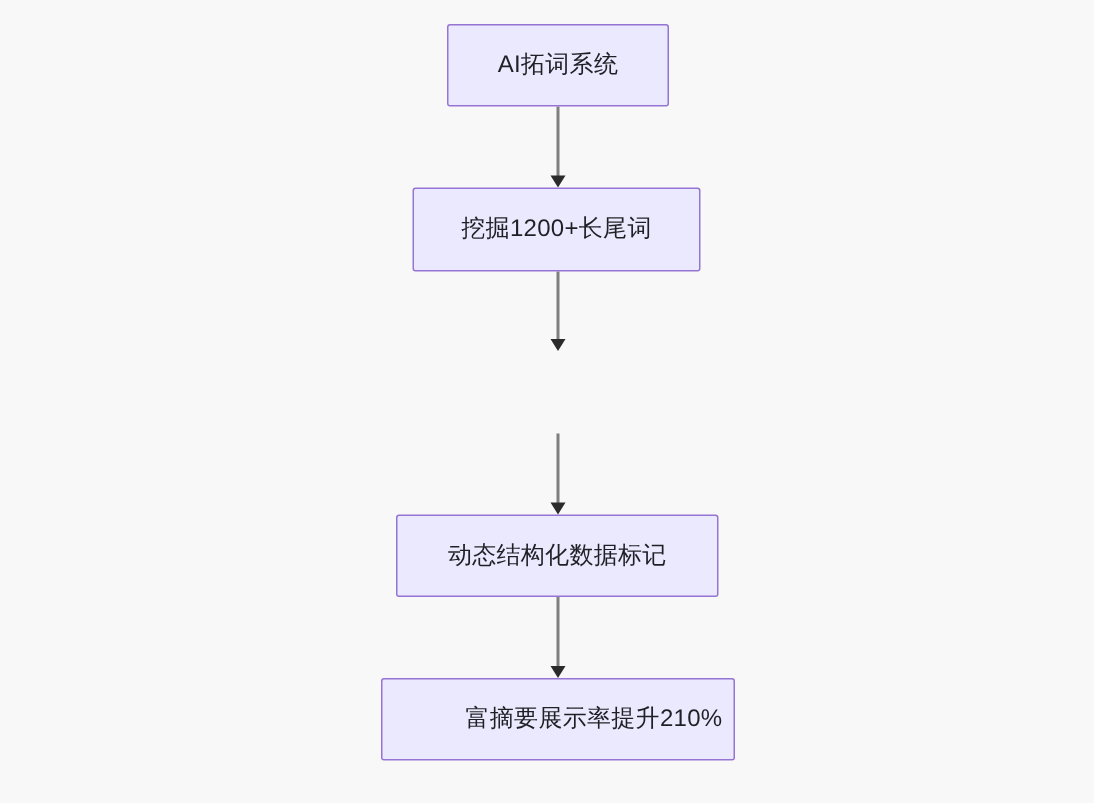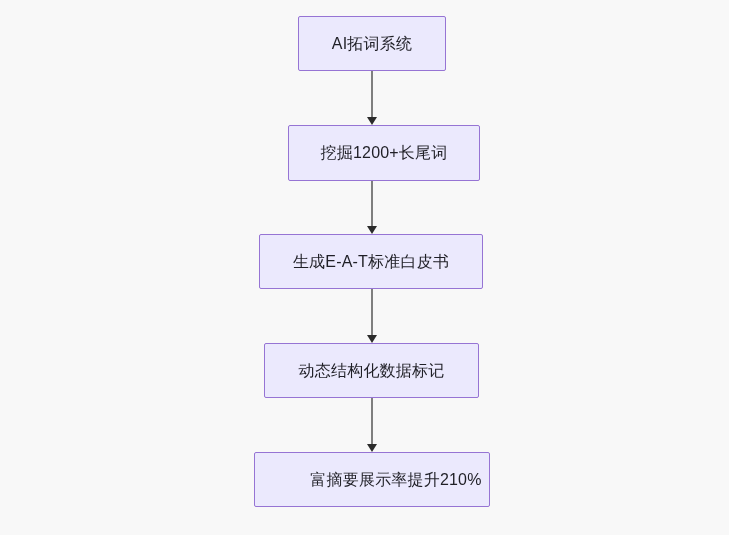--- a/index.html
+++ b/index.html
@@ -72,25 +72,22 @@
       <div class="edge-line" style="height: 47px; background: rgb(127, 127, 127);"></div>
       <div class="edge-head" style="top: 46px; border-top-color: rgb(43, 43, 43);"></div>
     </div>
     <div class="edge" style="left: 371px; top: 398px; width: 2px; height: 54px;">
       <div class="edge-line" style="height: 47px; background: rgb(127, 127, 127);"></div>
       <div class="edge-head" style="top: 46px; border-top-color: rgb(43, 43, 43);"></div>
     </div>
     <div class="node" style="left: 298px; top: 16px; width: 148px; height: 55px; background: rgb(235, 233, 253); border-color: rgb(150, 116, 212); color: rgb(31, 31, 38);">
       <span class="node-label">AI拓词系统</span>
     </div>
-    <div class="node" style="left: 288px; top: 125px; width: 192px; height: 56px; background: rgb(235, 233, 253); border-color: rgb(150, 116, 212); color: rgb(31, 31, 38);">
+    <div class="node" style="left: 275px; top: 125px; width: 192px; height: 56px; background: rgb(235, 233, 253); border-color: rgb(150, 116, 212); color: rgb(31, 31, 38);">
       <span class="node-label">挖掘1200+长尾词</span>
-    </div>
-    <div class="node" style="left: 259px; top: 234px; width: 224px; height: 55px; background: rgb(235, 233, 253); border-color: rgb(150, 116, 212); color: rgb(31, 31, 38);">
-      <span class="node-label">生成E-A-T标准白皮书</span>
     </div>
     <div class="node" style="left: 264px; top: 343px; width: 215px; height: 55px; background: rgb(235, 233, 253); border-color: rgb(150, 116, 212); color: rgb(31, 31, 38);">
       <span class="node-label">动态结构化数据标记</span>
     </div>
     <div class="node" style="left: 254px; top: 452px; width: 236px; height: 55px; background: rgb(235, 233, 253); border-color: rgb(150, 116, 212); color: rgb(31, 31, 38); padding-left: 48px;">
       <span class="node-label">富摘要展示率提升210%</span>
     </div>
   </div>
 
 </body></html>

